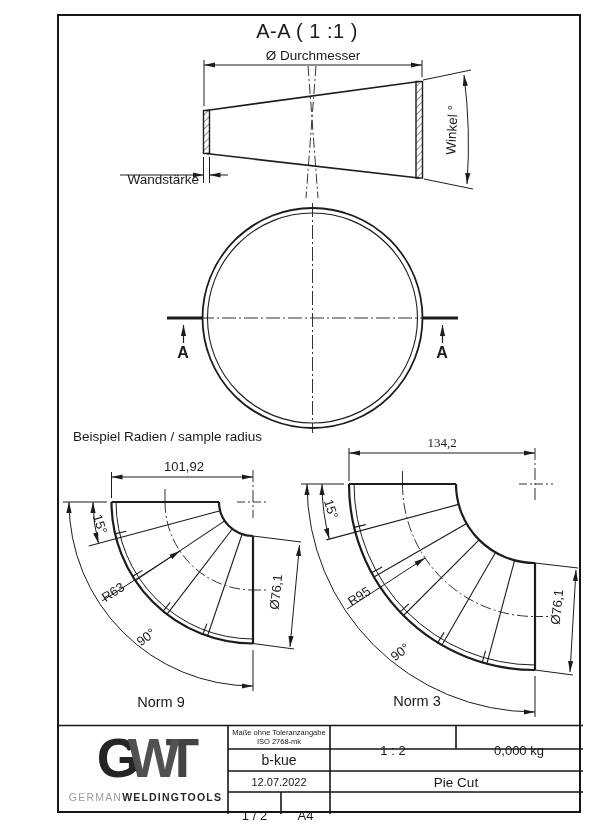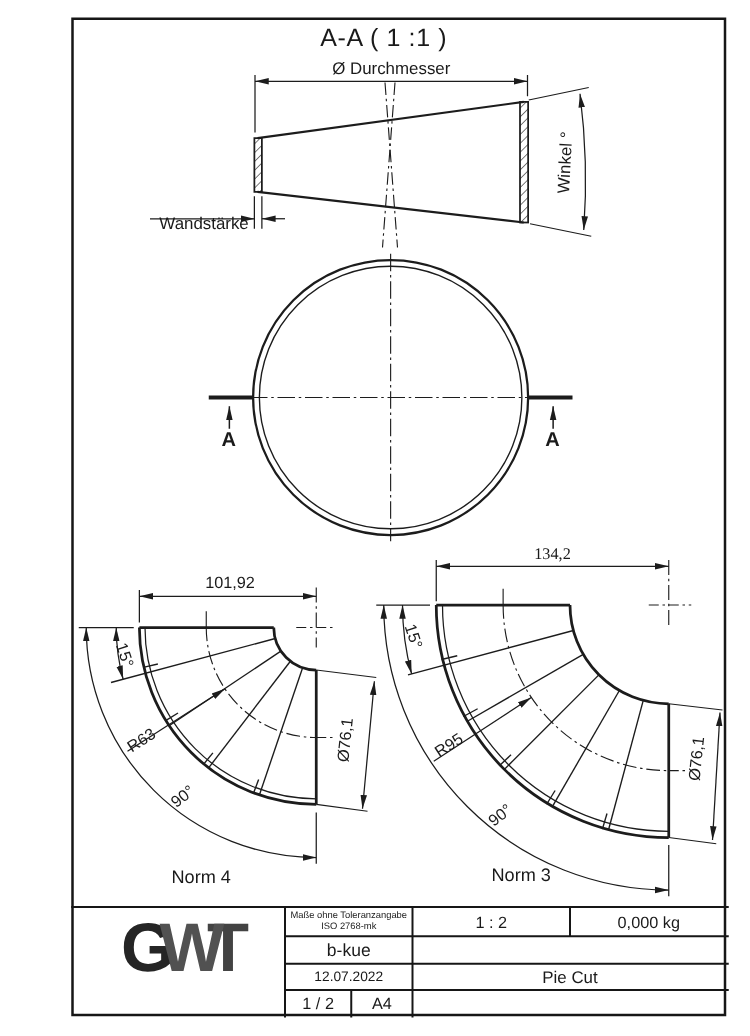--- a/index.html
+++ b/index.html
@@ -14,21 +14,21 @@
   .lbl.right{transform:translate(-100%,-50%);margin-top:16px;}
   .title-lbl{font-size:20px;font-weight:500;letter-spacing:0.5px;}
   .a-lbl{font-size:16px;font-weight:600;}
   .head-lbl{font-size:13.5px;}
   .norm-lbl{font-size:14.5px;}
   .rot72{transform:translate(-50%,-50%) rotate(72deg);}
   .rotm33{transform:translate(-50%,-50%) rotate(-33deg);}
   .rotm38{transform:translate(-50%,-50%) rotate(-38deg);}
   .rotm84{transform:translate(-50%,-50%) rotate(-84deg);}
   .rotm87{transform:translate(-50%,-50%) rotate(-87deg);}
-  .tb{font-size:13px;}
+  .tb{font-size:13px;margin-top:12px;}
   .tb-tol{font-size:7.5px;}
   .tb-date{font-size:11px;}
   .tb-author{font-size:14px;}
   .tb-title{font-size:13.5px;}
   
   .logo-wrap{position:absolute;left:57px;top:725px;width:177px;height:89px;text-align:center;}
   .logo-gwt{position:absolute;left:0;right:0;top:4px;height:58px;
             font-weight:900;font-size:55px;line-height:58px;letter-spacing:-5px;}
   .logo-gwt .lg{position:relative;display:inline-block;}
   .lg-g{color:#252525;z-index:1;margin-right:-7px;}
@@ -186,42 +186,44 @@
   </svg>
 
   <div class="lbl title-lbl" style="left:307px;top:31px;">A-A ( 1 :1 )</div>
   <div class="lbl head-lbl" style="left:313px;top:55px;">Ø Durchmesser</div>
   <div class="lbl head-lbl right" style="left:199px;top:163px;">Wandstärke</div>
   <div class="lbl head-lbl rotm87" style="left:452px;top:130px;">Winkel °</div>
 
   <div class="lbl a-lbl" style="left:183px;top:353px;">A</div>
   <div class="lbl a-lbl" style="left:442px;top:353px;">A</div>
 
+  <div class="lbl head-lbl left" style="left:73px;top:436px;">Beispiel Radien / sample radius</div>
 
   <div class="lbl" style="left:184px;top:466px;">101,92</div>
   <div class="lbl rot72" style="left:100px;top:524px;">15°</div>
   <div class="lbl rotm33" style="left:113px;top:592px;">R63</div>
   <div class="lbl rotm38" style="left:146px;top:637px;">90°</div>
   <div class="lbl rotm84" style="left:276px;top:592px;">Ø76,1</div>
-  <div class="lbl norm-lbl" style="left:161px;top:702px;">Norm 4</div>
+  <div class="lbl norm-lbl" style="left:161px;top:702px;">Norm 9</div>
 
   <div class="lbl" style="left:442px;top:443px;font-family:Liberation Serif, serif;">134,2</div>
   <div class="lbl rot72" style="left:331px;top:509px;">15°</div>
   <div class="lbl rotm33" style="left:359px;top:596px;">R95</div>
   <div class="lbl rotm38" style="left:400px;top:652px;">90°</div>
   <div class="lbl rotm84" style="left:557px;top:607px;">Ø76,1</div>
   <div class="lbl norm-lbl" style="left:417px;top:701px;">Norm 3</div>
 
   <div class="lbl tb-tol" style="left:279px;top:732px;">Maße ohne Toleranzangabe</div>
   <div class="lbl tb-tol" style="left:279px;top:741px;">ISO 2768-mk</div>
   <div class="lbl tb" style="left:393px;top:737.5px;">1 : 2</div>
   <div class="lbl tb" style="left:519px;top:737.5px;">0,000 kg</div>
   <div class="lbl tb-author" style="left:279px;top:760px;">b-kue</div>
   <div class="lbl tb-date" style="left:279px;top:781.5px;">12.07.2022</div>
   <div class="lbl tb-title" style="left:456px;top:781.5px;">Pie Cut</div>
   <div class="lbl tb" style="left:254.5px;top:803px;">1 / 2</div>
   <div class="lbl tb" style="left:305.5px;top:803px;">A4</div>
 
   <div class="logo-wrap">
     <div class="logo-gwt"><span class="lg lg-g">G</span><span class="lg lg-w">W</span><span class="lg lg-t">T</span></div>
+    <div class="logo-brand"><span class="brand-light">GERMAN</span><span class="brand-bold">WELDINGTOOLS</span></div>
   </div>
 
 </div>
 
 </body></html>

